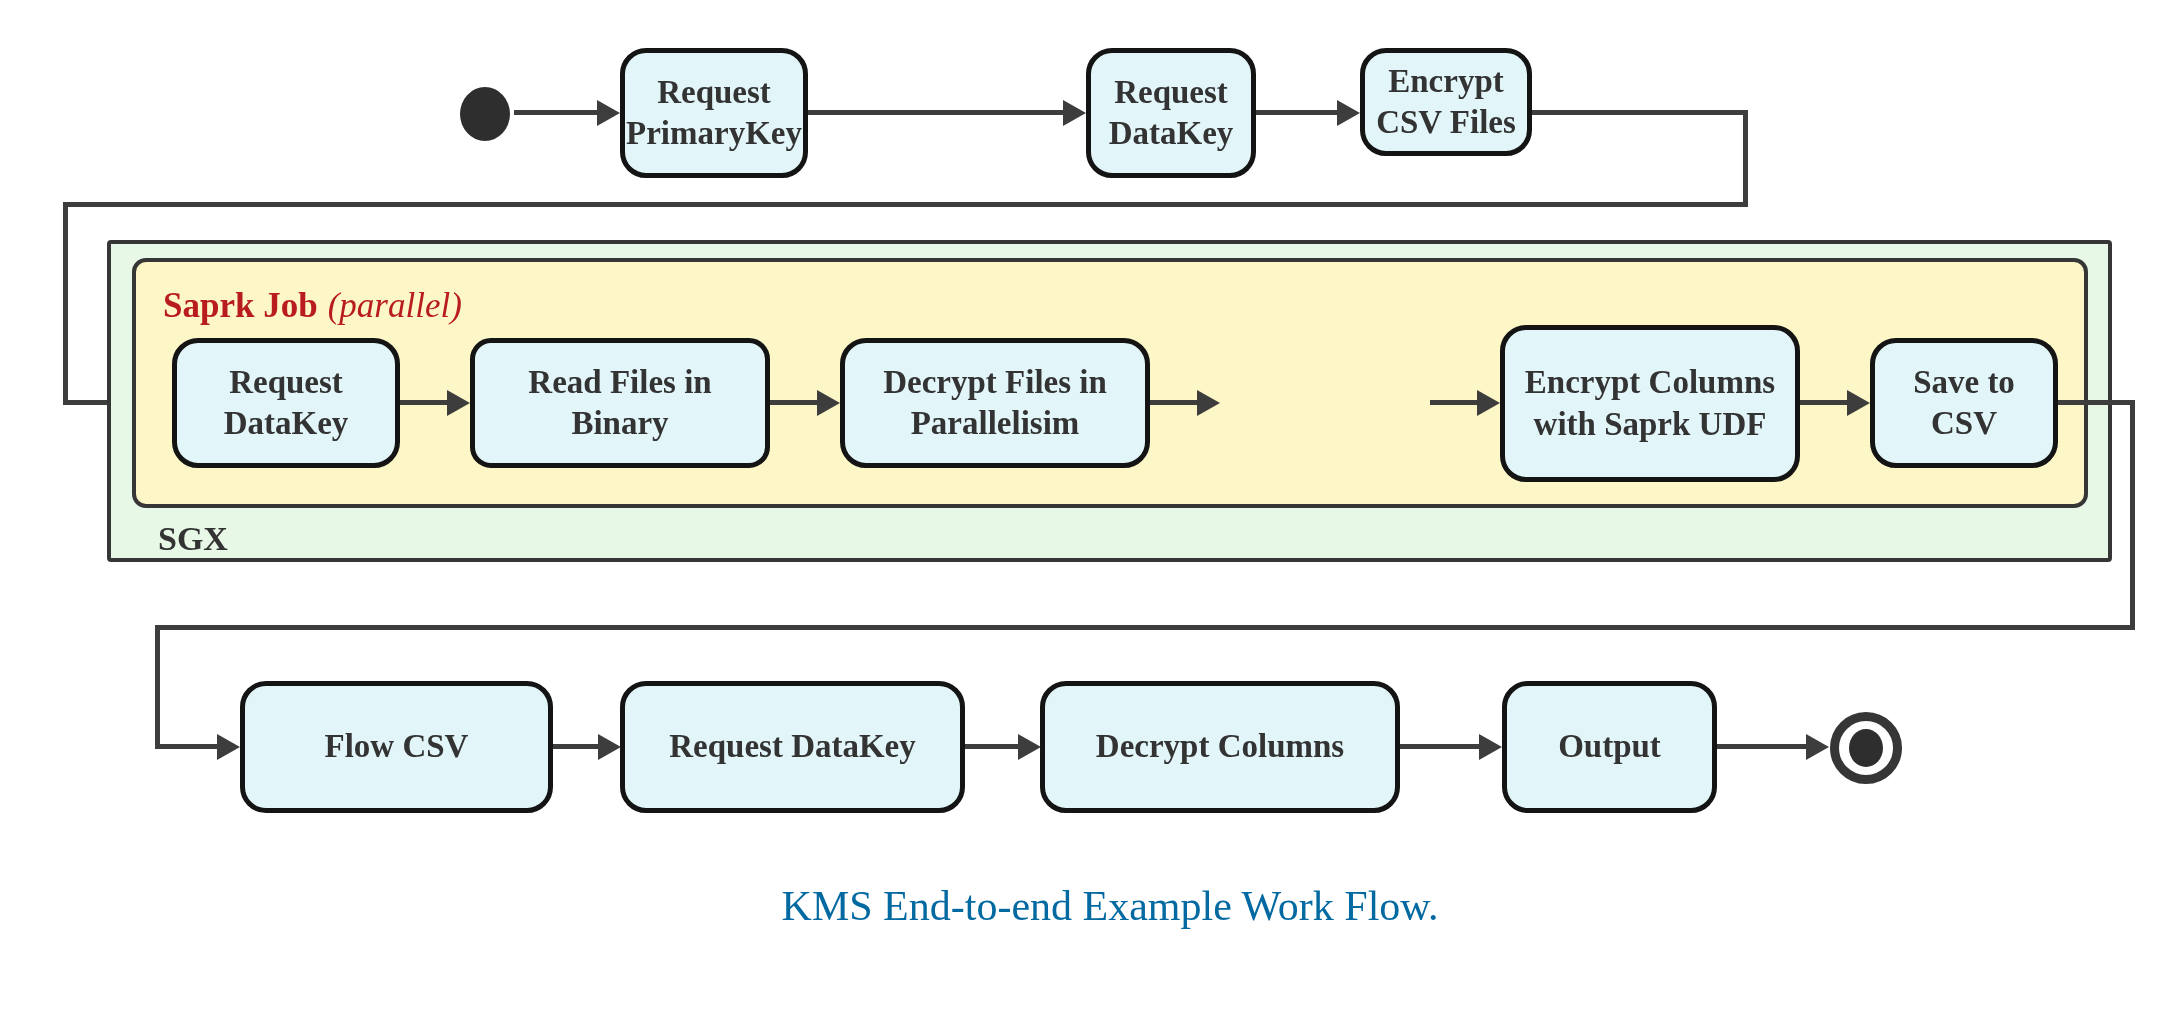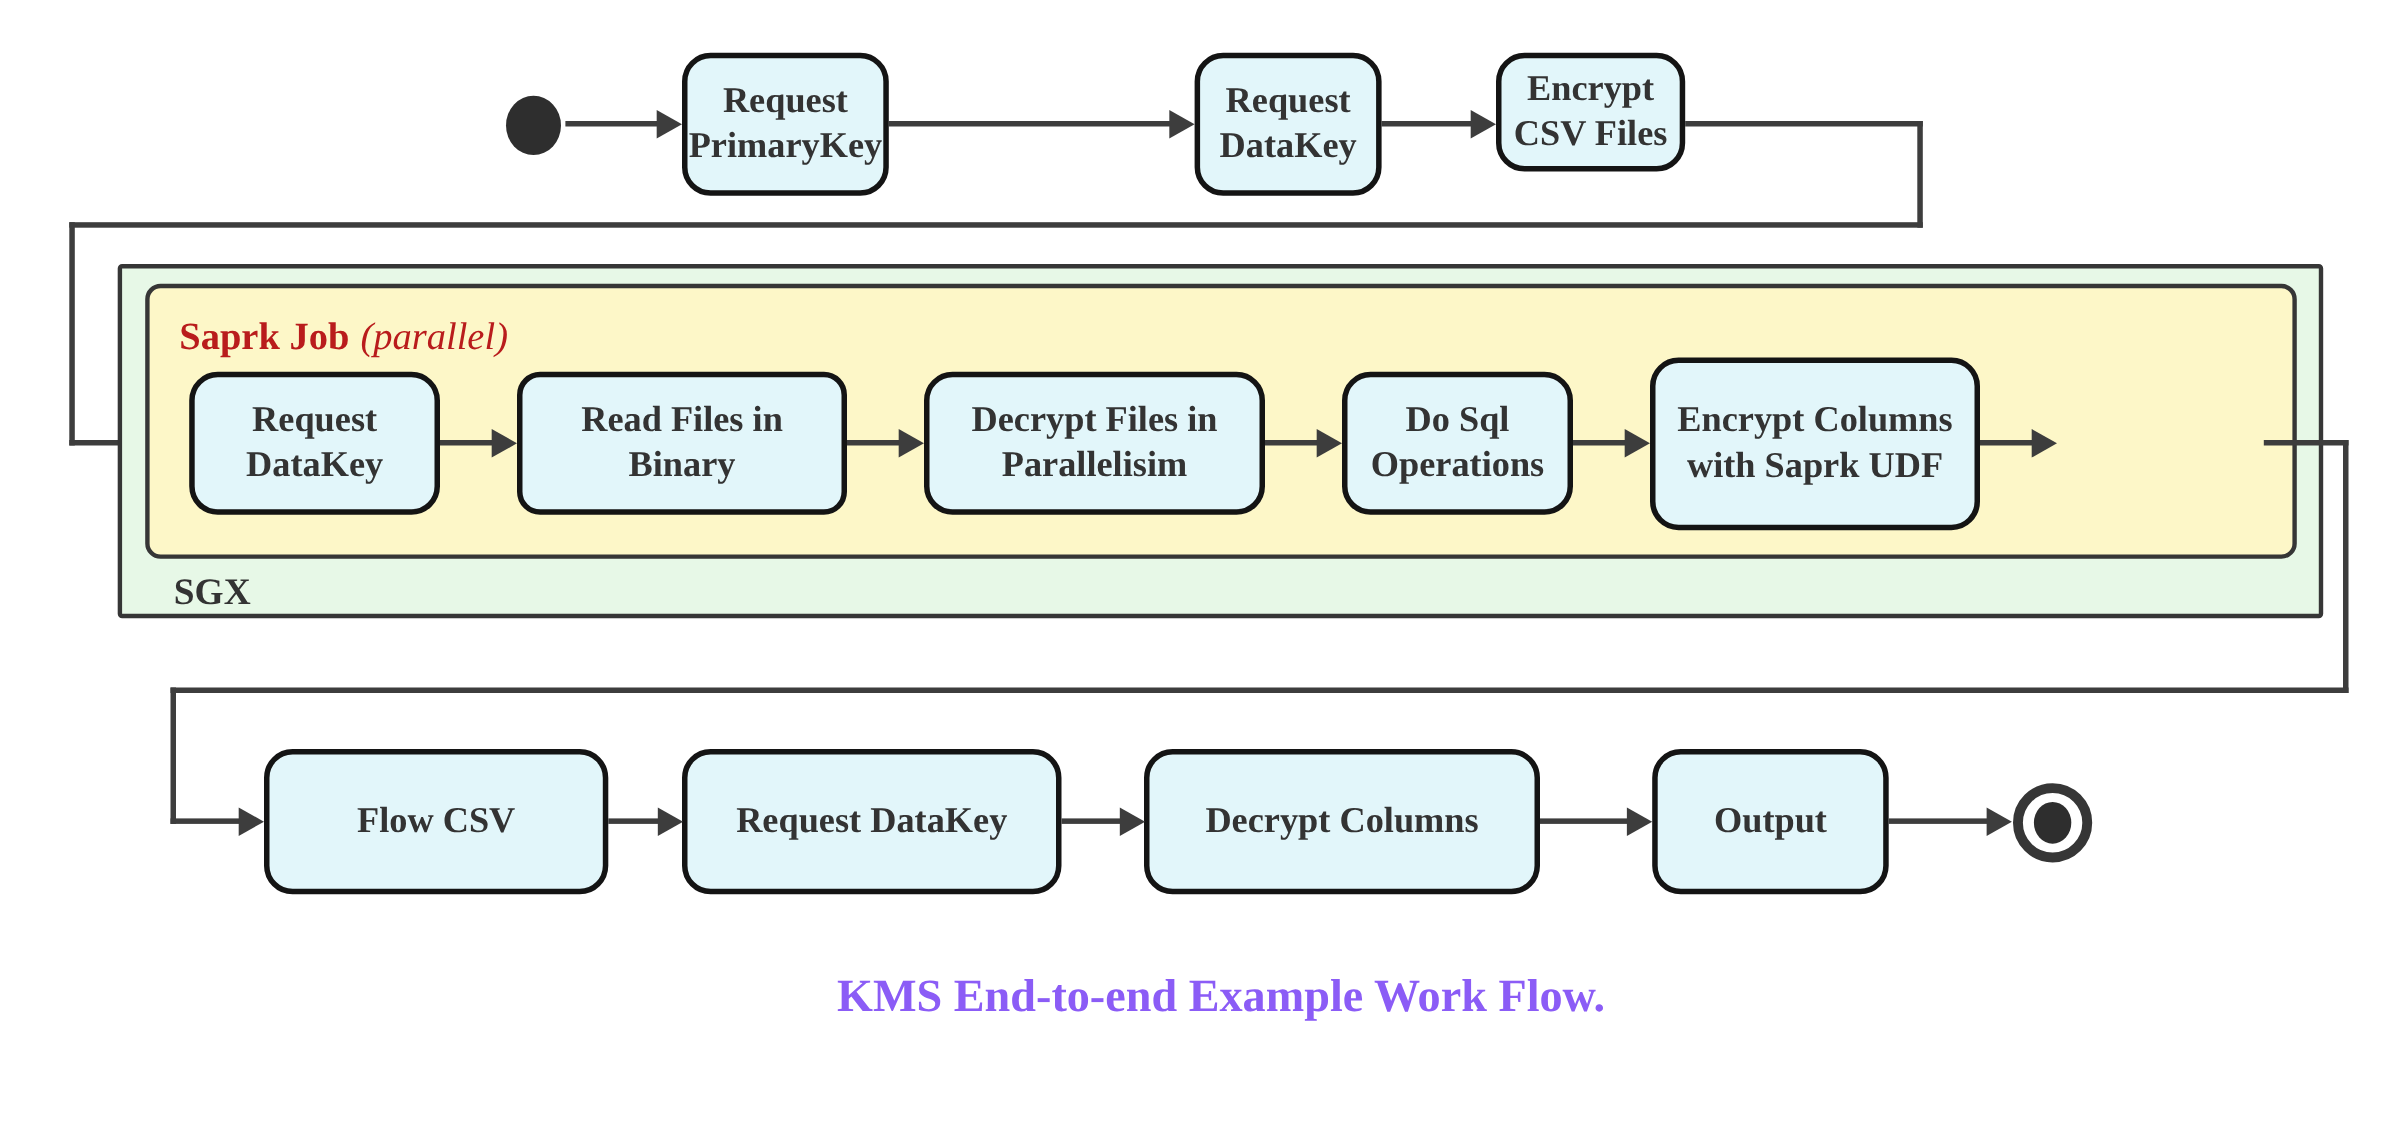--- a/index.html
+++ b/index.html
@@ -57,21 +57,21 @@
     position:absolute;left:1830px;top:712px;width:72px;height:72px;
     background:#ffffff;border:9px solid #363636;border-radius:50%;
     box-sizing:border-box;
     display:flex;align-items:center;justify-content:center;
   }
   .end-node .dot{
     width:34px;height:38px;background:#2e2e2e;border-radius:50%;
   }
   .caption{
     position:absolute;left:590px;top:882px;width:1040px;
-    text-align:center;font-weight:bold;font-size:42px;color:#8b5cf6;
+    text-align:center;font-weight:normal;font-size:42px;color:#0369a1;
   }
 </style>
 </head>
 <body>
 
 <div class="stage">
 
   <div class="start-node"></div>
 
   <div class="seg" style="left:514px;top:110px;width:84px;height:5px;"></div>
@@ -97,22 +97,22 @@
   </div>
   <div class="sgx-label">SGX</div>
 
   <div class="node" style="left:620px;top:48px;width:188px;height:130px;">Request PrimaryKey</div>
   <div class="node" style="left:1086px;top:48px;width:170px;height:130px;">Request DataKey</div>
   <div class="node" style="left:1360px;top:48px;width:172px;height:108px;">Encrypt CSV Files</div>
 
   <div class="node" style="left:172px;top:338px;width:228px;height:130px;">Request DataKey</div>
   <div class="node" style="left:470px;top:338px;width:300px;height:130px;border-radius:21px;">Read Files in Binary</div>
   <div class="node" style="left:840px;top:338px;width:310px;height:130px;">Decrypt Files in Parallelisim</div>
-  <div class="node" style="left:1220px;top:338px;width:210px;height:130px;">Do Sql Operations</div>
   <div class="node" style="left:1500px;top:325px;width:300px;height:157px;">Encrypt Columns with Saprk UDF</div>
+  <div class="node" style="left:1870px;top:338px;width:188px;height:130px;">Save to CSV</div>
 
   <div class="seg" style="left:400px;top:400px;width:48px;height:5px;"></div>
   <div class="head" style="left:447px;top:390px;"></div>
 
   <div class="seg" style="left:770px;top:400px;width:48px;height:5px;"></div>
   <div class="head" style="left:817px;top:390px;"></div>
 
   <div class="seg" style="left:1150px;top:400px;width:48px;height:5px;"></div>
   <div class="head" style="left:1197px;top:390px;"></div>
 

